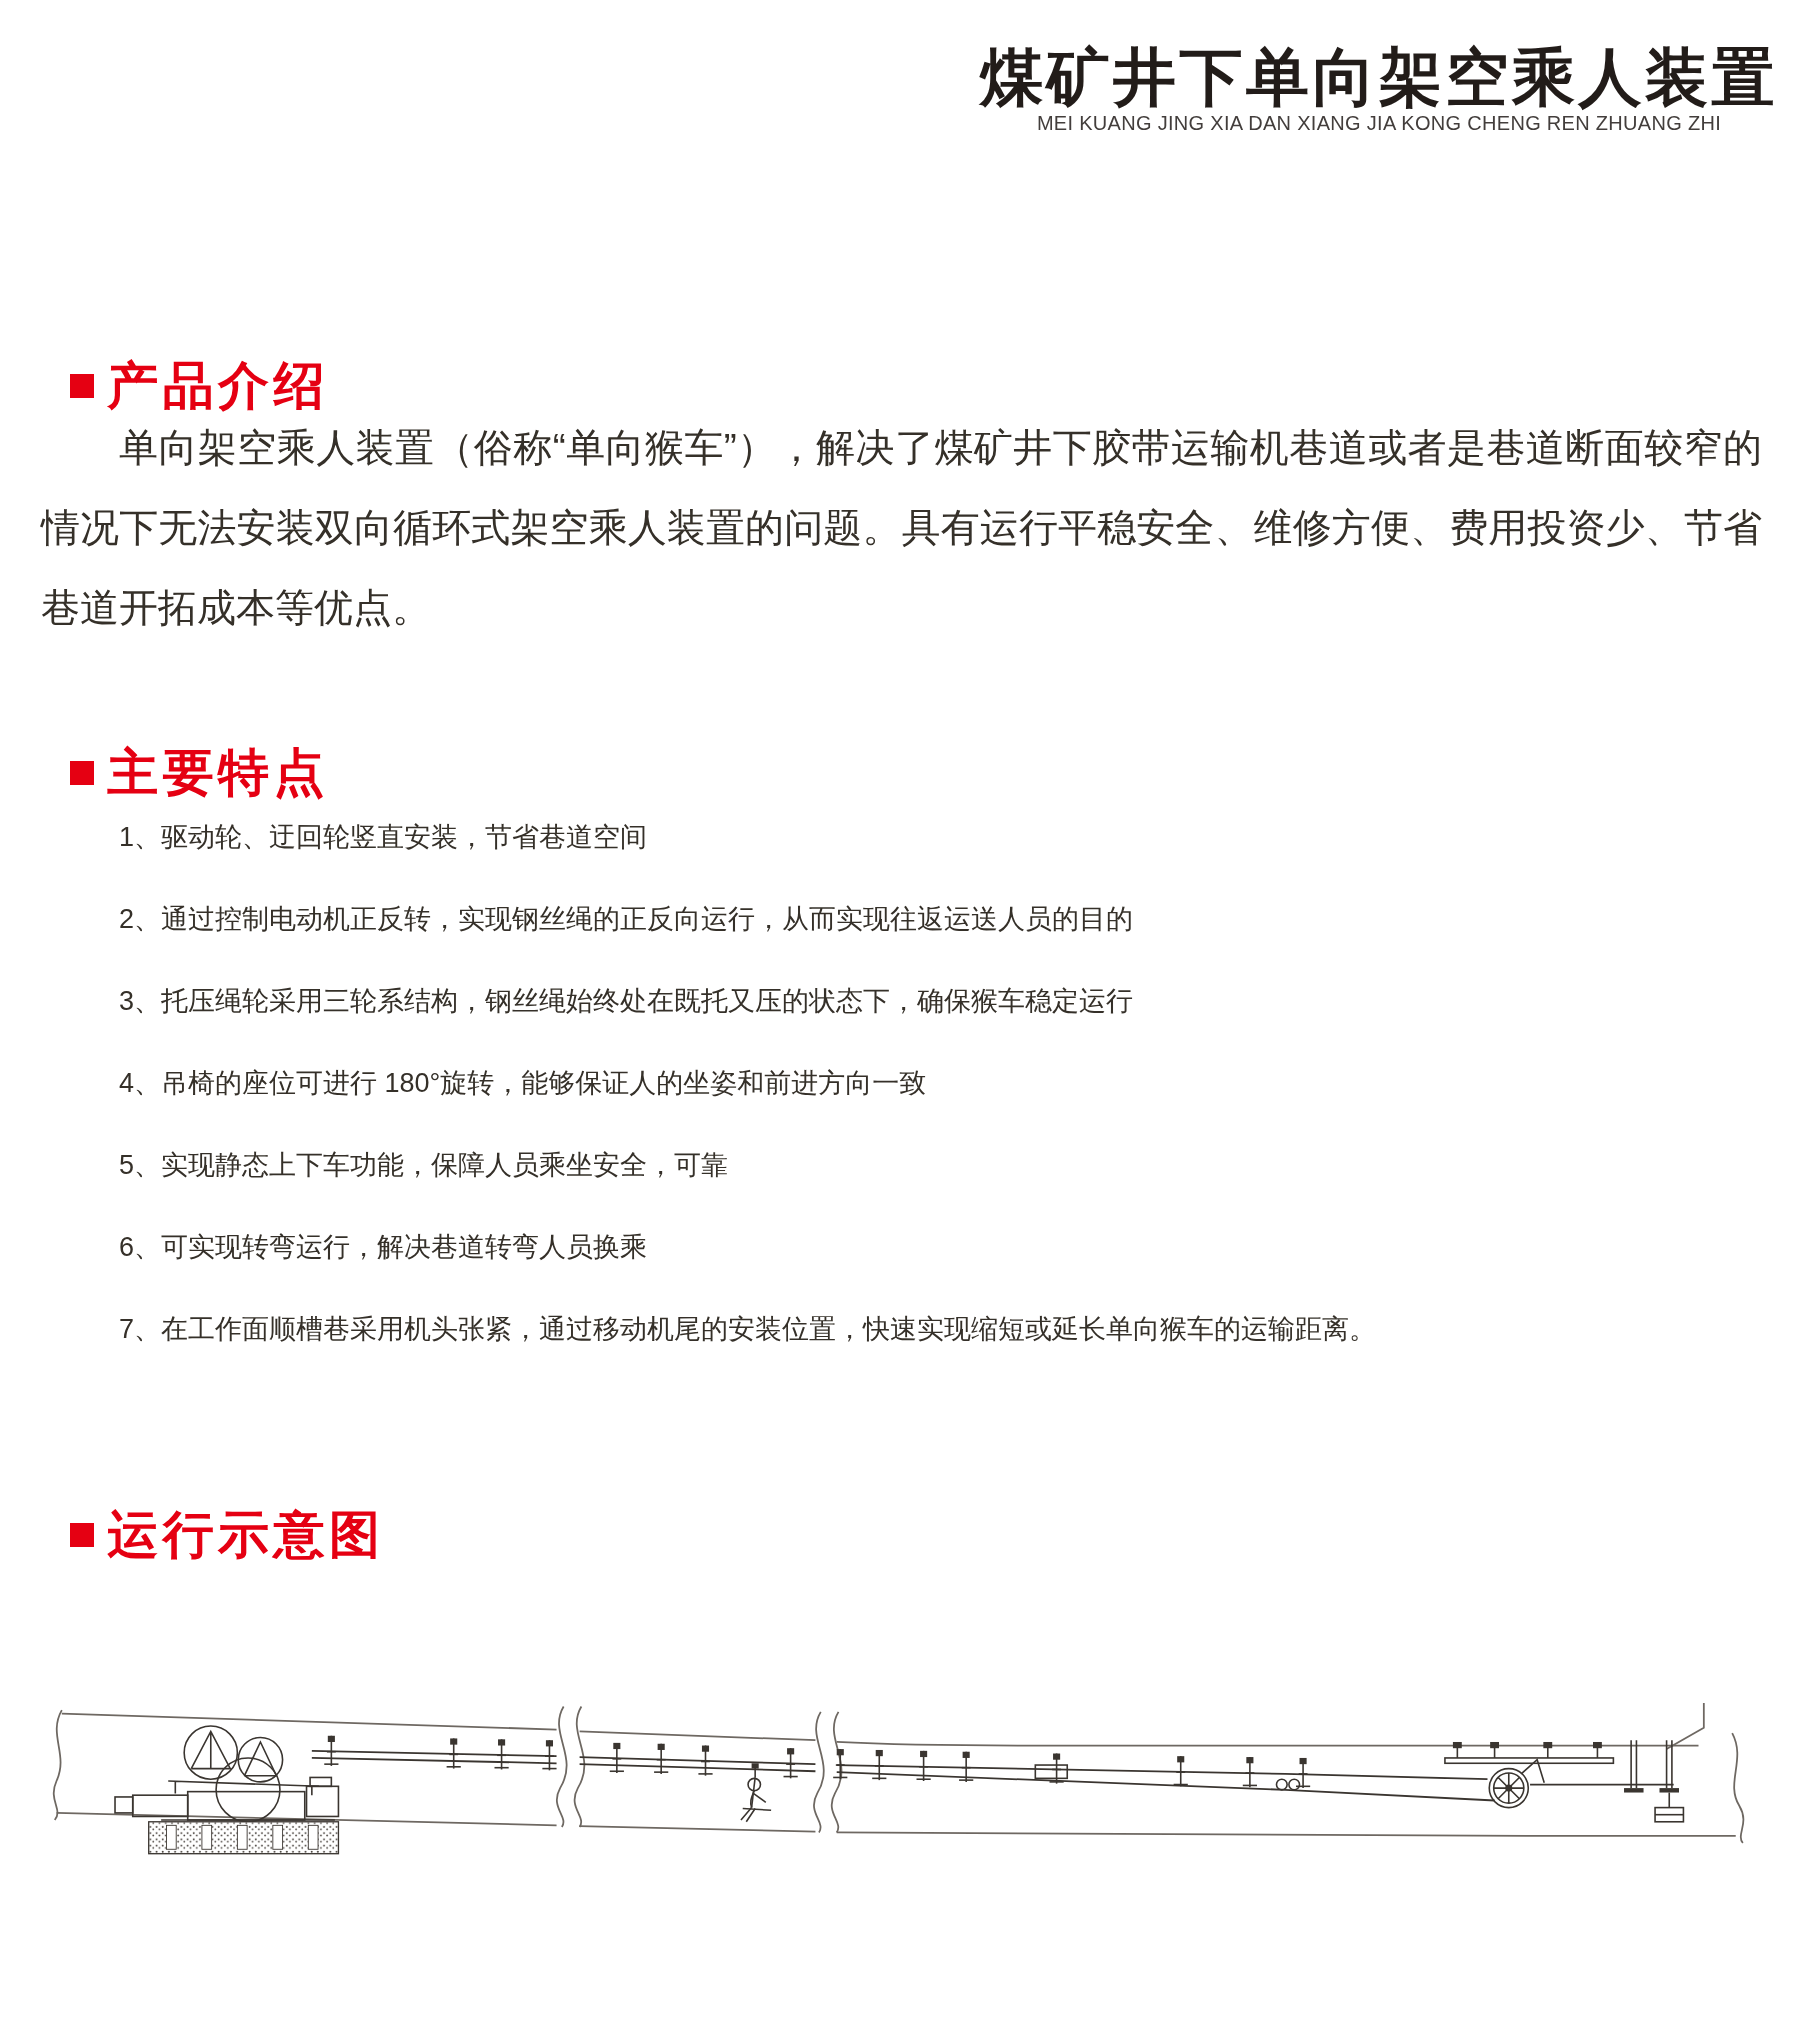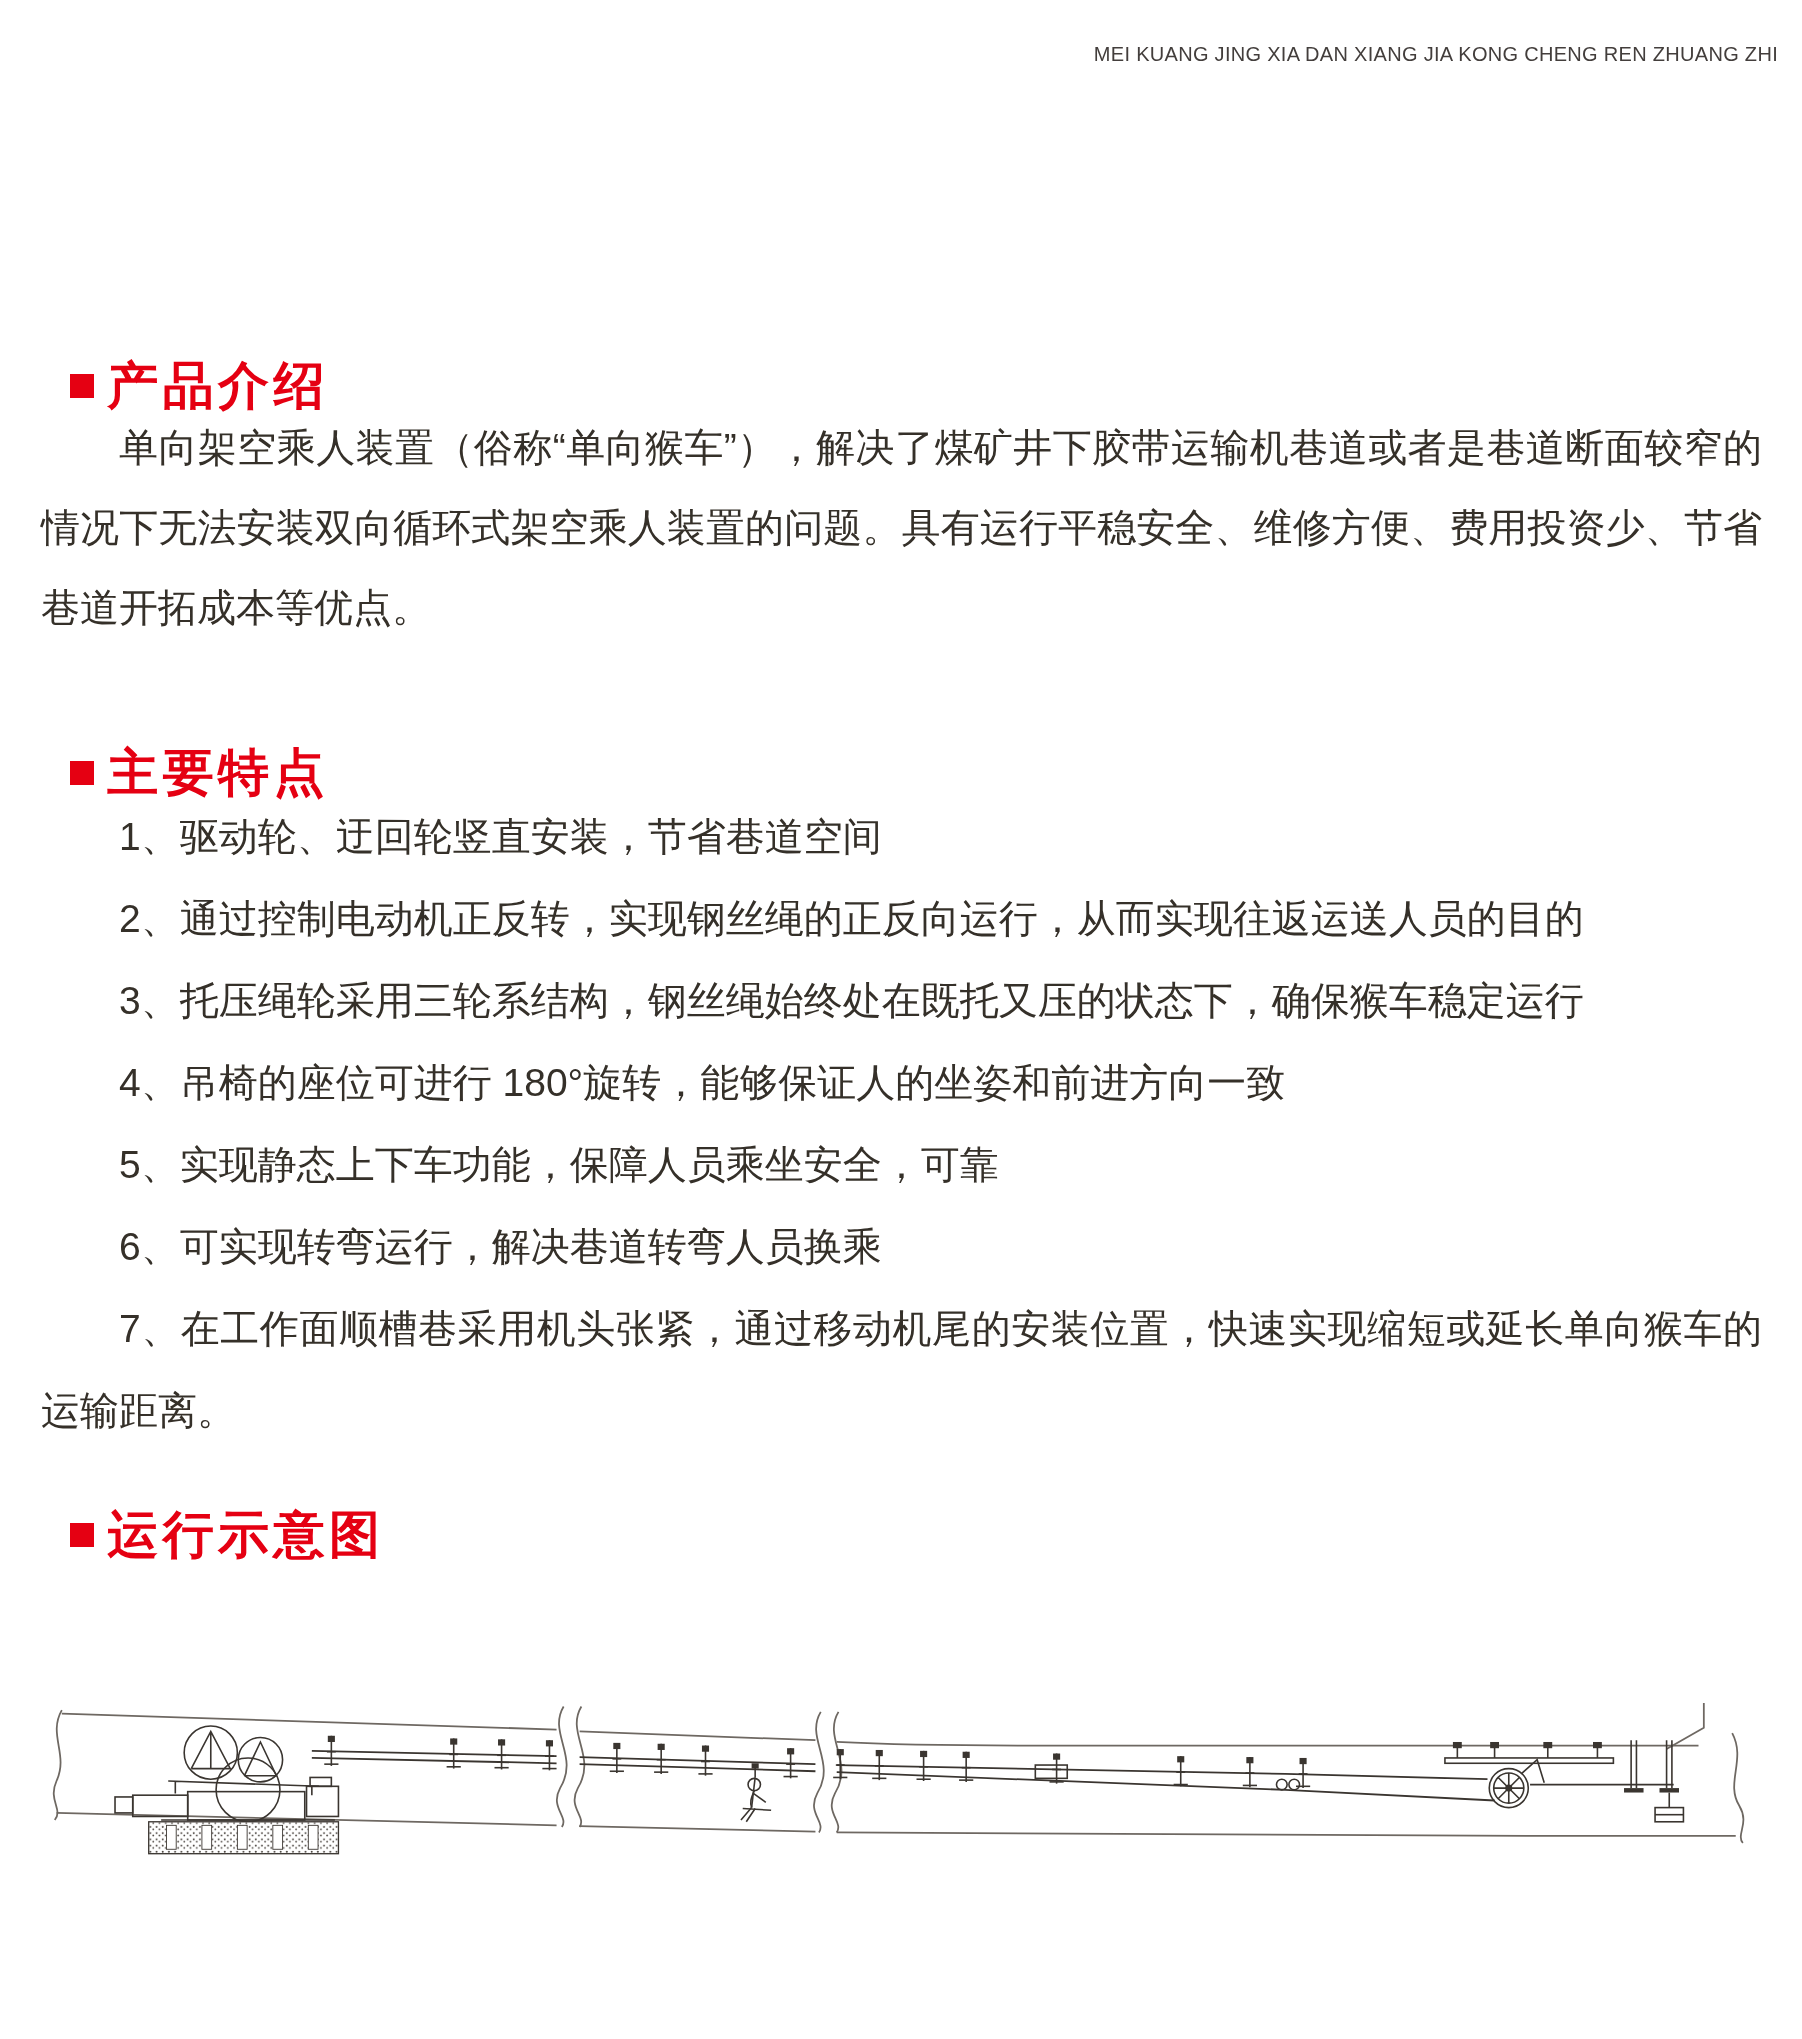--- a/index.html
+++ b/index.html
@@ -43,40 +43,41 @@
   #head-features{top:747px;text-align:right;}
   #head-diagram{top:1509px;}
   
   .intro-p{
     position:absolute;left:41px;top:408px;width:1721px;
     font-size:39px;line-height:80px;color:#353029;
     text-align:justify;text-indent:78px;
   }
   .features{
     position:absolute;left:41px;top:796px;width:1721px;
-    font-size:39px;line-height:82px;color:#353029;
+    font-size:27px;line-height:82px;color:#353029;
     text-align:justify;
   }
   .features .item{text-indent:78px;}
   
   .diagram-wrap{
     position:absolute;left:37px;top:1701px;
     width:1728px;height:160px;
   }
   svg .ln{stroke:#6e6862;stroke-width:2;fill:none;}
   svg .rp{stroke:#3a3530;stroke-width:2;fill:none;}
   svg .mk{stroke:#3a3530;stroke-width:1.8;fill:none;}
   svg .fl{fill:#3a3530;stroke:none;}
 </style>
 </head>
 <body>
 
 <div class="page">
 
   <div class="title-block">
+    <h1 class="page-title">煤矿井下单向架空乘人装置</h1>
     <div class="page-subtitle">MEI KUANG JING XIA DAN XIANG JIA KONG CHENG REN ZHUANG ZHI</div>
   </div>
 
   <div class="sec-head" id="head-intro">
     <span class="sq"></span>
     <span class="txt">产品介绍</span>
   </div>
   <div class="intro-p">单向架空乘人装置（俗称“单向猴车”），解决了煤矿井下胶带运输机巷道或者是巷道断面较窄的情况下无法安装双向循环式架空乘人装置的问题。具有运行平稳安全、维修方便、费用投资少、节省巷道开拓成本等优点。</div>
 
   <div class="sec-head" id="head-features">

